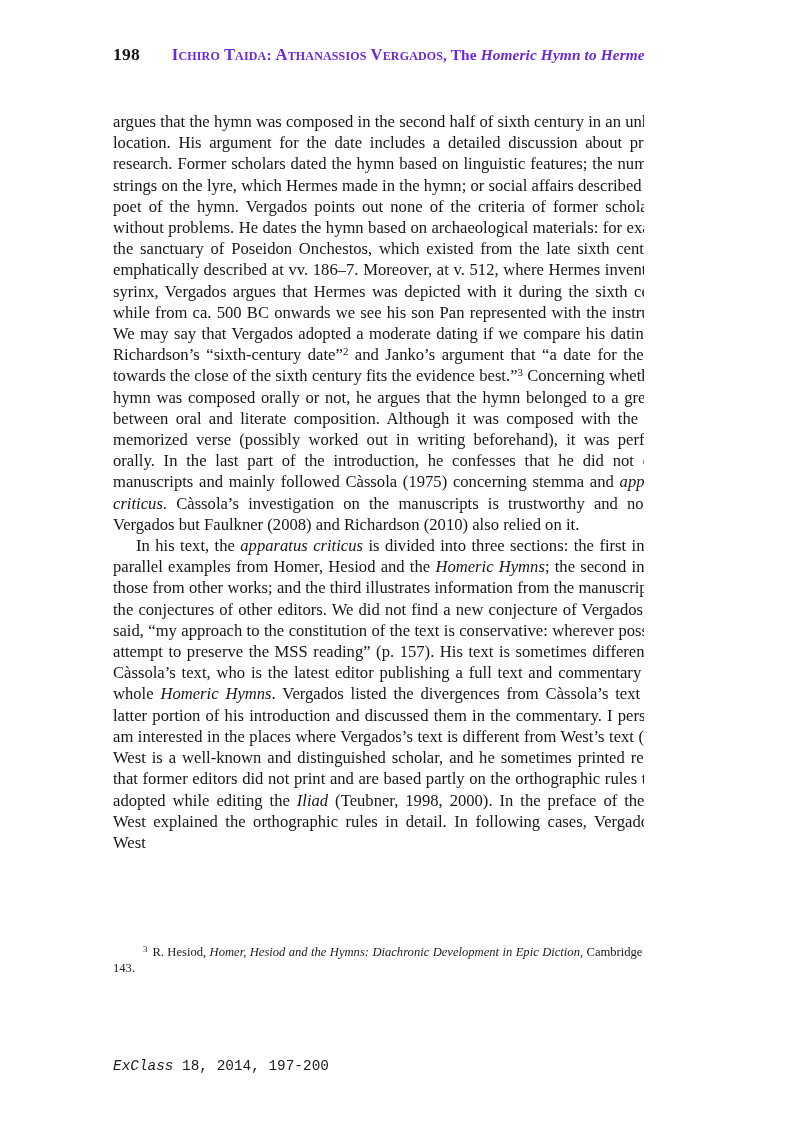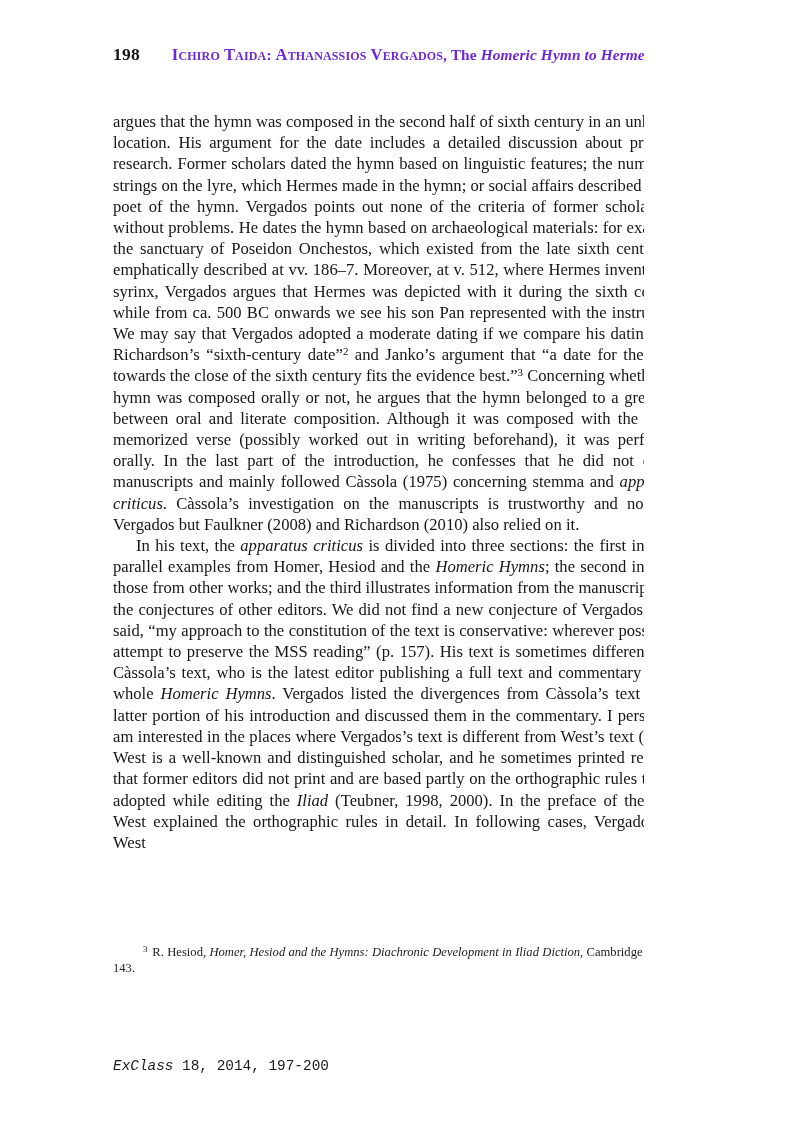--- a/index.html
+++ b/index.html
@@ -134,20 +134,20 @@
     <span class="folio">198</span>
     <span class="head-text"><span class="smallcaps">Ichiro Taida</span><span class="roman">: </span><span class="smallcaps">Athanassios Vergados</span><span class="roman">, </span><span class="roman">The </span><span class="ital">Homeric Hymn to Hermes</span><span class="roman">...</span></span>
   </div>
 
   <div class="body-block">
       <p><span>argues that the hymn was composed in the second half of sixth century in an unknown location. His argument for the date includes a detailed discussion about previous research. Former scholars dated the hymn based on linguistic features; the number of strings on the lyre, which Hermes made in the hymn; or social affairs described by the poet of the hymn. Vergados points out none of the criteria of former scholars are without problems. He dates the hymn based on archaeological materials: for example, the sanctuary of Poseidon Onchestos, which existed from the late sixth century, is emphatically described at vv. 186–7. Moreover, at v. 512, where Hermes invented the syrinx, Vergados argues that Hermes was depicted with it during the sixth century, while from ca. 500 BC onwards we see his son Pan represented with the instrument. We may say that Vergados adopted a moderate dating if we compare his dating with Richardson’s “sixth-century date”</span><sup class="fn">2</sup><span> and Janko’s argument that “a date for the poem towards the close of the sixth century fits the evidence best.”</span><sup class="fn">3</sup><span> Concerning whether the hymn was composed orally or not, he argues that the hymn belonged to a grey area between oral and literate composition. Although it was composed with the aid of memorized verse (possibly worked out in writing beforehand), it was performed orally. In the last part of the introduction, he confesses that he did not collate manuscripts and mainly followed Càssola (1975) concerning stemma and </span><i>apparatus criticus</i><span>. Càssola’s investigation on the manuscripts is trustworthy and not only Vergados but Faulkner (2008) and Richardson (2010) also relied on it.</span></p>
       <p class="indent"><span>In his text, the </span><i>apparatus criticus</i><span> is divided into three sections: the first includes parallel examples from Homer, Hesiod and the </span><i>Homeric Hymns</i><span>; the second includes those from other works; and the third illustrates information from the manuscripts and the conjectures of other editors. We did not find a new conjecture of Vergados, as he said, “my approach to the constitution of the text is conservative: wherever possible, I attempt to preserve the MSS reading” (p. 157). His text is sometimes different from Càssola’s text, who is the latest editor publishing a full text and commentary of the whole </span><i>Homeric Hymns</i><span>. Vergados listed the divergences from Càssola’s text in the latter portion of his introduction and discussed them in the commentary. I personally am interested in the places where Vergados’s text is different from West’s text (2003). West is a well-known and distinguished scholar, and he sometimes printed readings that former editors did not print and are based partly on the orthographic rules that he adopted while editing the </span><i>Iliad</i><span> (Teubner, 1998, 2000). In the preface of the </span><i>Iliad</i><span>, West explained the orthographic rules in detail. In following cases, Vergados and West</span></p>
     </div>
 
   <div class="footnotes">
-      <p><sup class="fnmark">3</sup><span> R. Hesiod, </span><i>Homer, Hesiod and the Hymns: Diachronic Development in Iliad Diction</i><span>, Cambridge 1982, p. 143.</span></p>
+      <p><sup class="fnmark">3</sup><span> R. Hesiod, </span><i>Homer, Hesiod and the Hymns: Diachronic Development in Epic Diction</i><span>, Cambridge 1982, p. 143.</span></p>
     </div>
 
   <div class="footer">
     <span class="journal">ExClass</span><span> 18, 2014, 197-200</span>
   </div>
 
 </div>
 
 </body></html>

